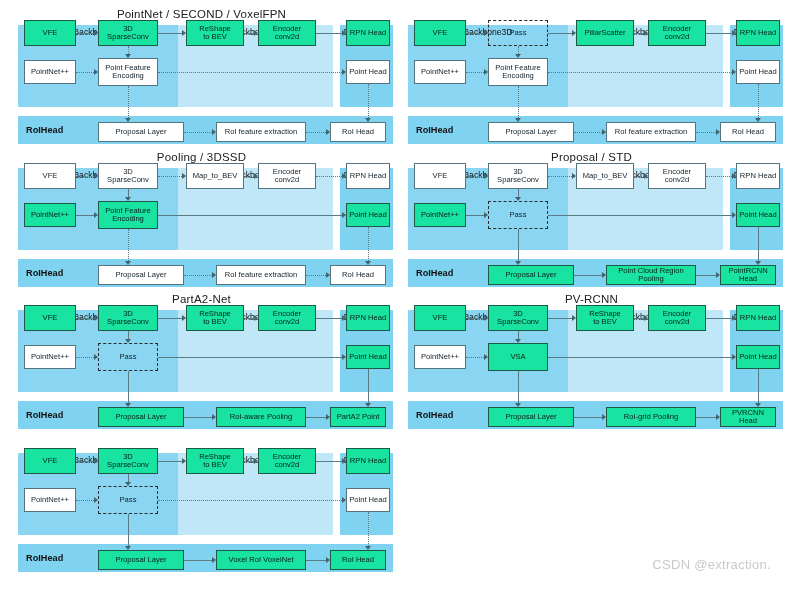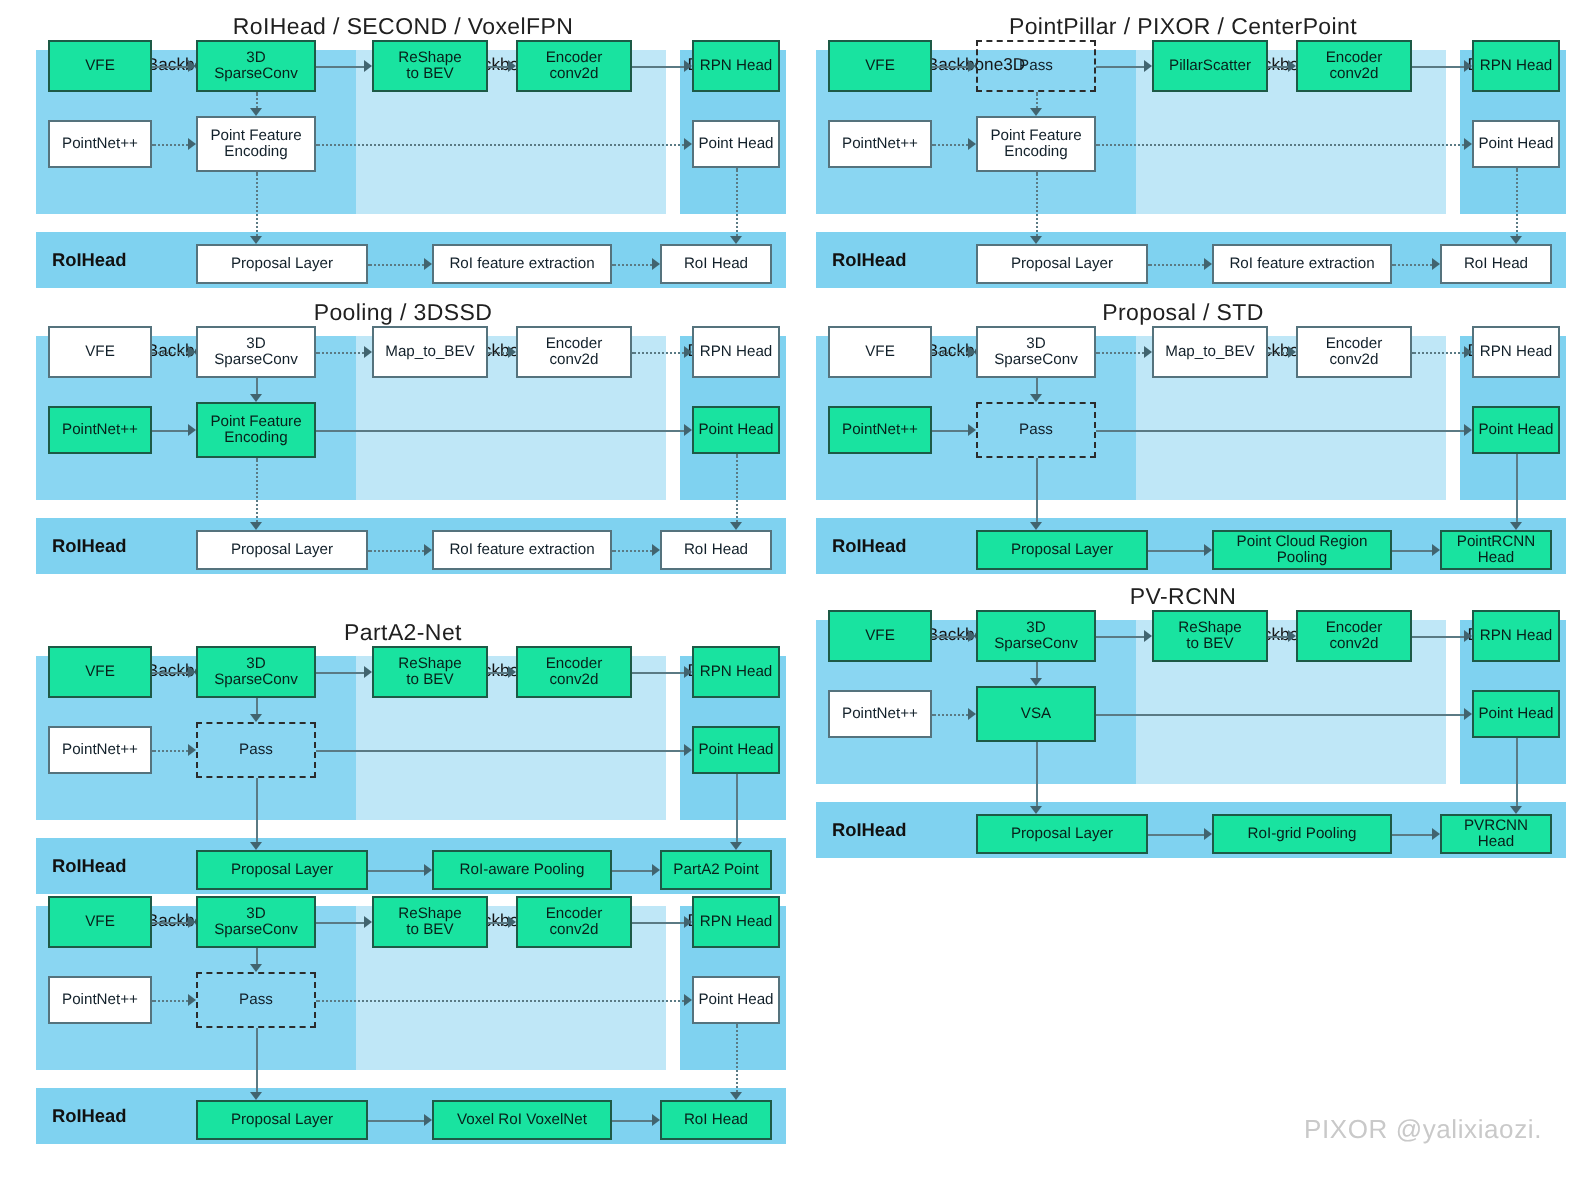--- a/index.html
+++ b/index.html
@@ -68,21 +68,21 @@
     position:absolute;right:16px;bottom:18px;
     font-size:13px;color:#c9c9c9;letter-spacing:.3px;white-space:nowrap;
   }
 </style>
 </head>
 <body>
 
 <div id="sheet">
   <div id="panels-root">
       <div class="panel" style="left: 10px; top: 8px; width: 383px; height: 138px;">
-        <div class="panel-title">RoIHead / SECOND / VoxelFPN</div>
+        <div class="panel-title">PointNet / SECOND / VoxelFPN</div>
         <div class="stage" style="top: 17px; width: 383px; height: 82px;">
           <div class="band band3d" style="left: 8px; width: 160px;">
             <div class="band-label">Backbone3D</div>
           </div>
           <div class="band band2d" style="left: 168px; width: 155px;">
             <div class="band-label">Backbone2D</div>
           </div>
           <div class="band band-head" style="left: 330px; width: 53px;">
             <div class="band-label">DenseHead</div>
           </div>
@@ -144,21 +144,20 @@
         <div class="conn v-dot" style="left: 118px; top: 78px; height: 32px;"></div>
         <div class="arrow-d" style="left: 115px; top: 109.5px;"></div>
         <div class="conn v-dot" style="left: 358px; top: 76px; height: 34px;"></div>
         <div class="arrow-d" style="left: 355px; top: 109.5px;"></div>
         <div class="conn h-dot" style="left: 174px; top: 124px; width: 28px;"></div>
         <div class="arrow-r" style="left: 201.5px; top: 121px;"></div>
         <div class="conn h-dot" style="left: 296px; top: 124px; width: 20px;"></div>
         <div class="arrow-r" style="left: 315.5px; top: 121px;"></div>
       </div>
       <div class="panel" style="left: 400px; top: 8px; width: 383px; height: 138px;">
-        <div class="panel-title">PointPillar / PIXOR  / CenterPoint</div>
         <div class="stage" style="top: 17px; width: 383px; height: 82px;">
           <div class="band band3d" style="left: 8px; width: 160px;">
             <div class="band-label">Backbone3D</div>
           </div>
           <div class="band band2d" style="left: 168px; width: 155px;">
             <div class="band-label">Backbone2D</div>
           </div>
           <div class="band band-head" style="left: 330px; width: 53px;">
             <div class="band-label">DenseHead</div>
           </div>
@@ -368,21 +367,21 @@
         <div class="arrow-d" style="left: 115px; top: 45.5px;"></div>
         <div class="conn v-solid" style="left: 118px; top: 78px; height: 32px;"></div>
         <div class="arrow-d" style="left: 115px; top: 109.5px;"></div>
         <div class="conn v-solid" style="left: 358px; top: 76px; height: 34px;"></div>
         <div class="arrow-d" style="left: 355px; top: 109.5px;"></div>
         <div class="conn h-solid" style="left: 174px; top: 124px; width: 28px;"></div>
         <div class="arrow-r" style="left: 201.5px; top: 121px;"></div>
         <div class="conn h-solid" style="left: 296px; top: 124px; width: 20px;"></div>
         <div class="arrow-r" style="left: 315.5px; top: 121px;"></div>
       </div>
-      <div class="panel" style="left: 10px; top: 311px; width: 383px; height: 138px;">
+      <div class="panel" style="left: 10px; top: 293px; width: 383px; height: 138px;">
         <div class="panel-title">PartA2-Net</div>
         <div class="stage" style="top: 17px; width: 383px; height: 82px;">
           <div class="band band3d" style="left: 8px; width: 160px;">
             <div class="band-label">Backbone3D</div>
           </div>
           <div class="band band2d" style="left: 168px; width: 155px;">
             <div class="band-label">Backbone2D</div>
           </div>
           <div class="band band-head" style="left: 330px; width: 53px;">
             <div class="band-label">DenseHead</div>
@@ -594,14 +593,14 @@
         <div class="conn v-solid" style="left: 118px; top: 78px; height: 32px;"></div>
         <div class="arrow-d" style="left: 115px; top: 109.5px;"></div>
         <div class="conn v-dot" style="left: 358px; top: 76px; height: 34px;"></div>
         <div class="arrow-d" style="left: 355px; top: 109.5px;"></div>
         <div class="conn h-solid" style="left: 174px; top: 124px; width: 28px;"></div>
         <div class="arrow-r" style="left: 201.5px; top: 121px;"></div>
         <div class="conn h-solid" style="left: 296px; top: 124px; width: 20px;"></div>
         <div class="arrow-r" style="left: 315.5px; top: 121px;"></div>
       </div>
     </div>
-  <div class="watermark">PIXOR @yalixiaozi.</div>
+  <div class="watermark">CSDN @extraction.</div>
 </div>
 
 </body></html>

